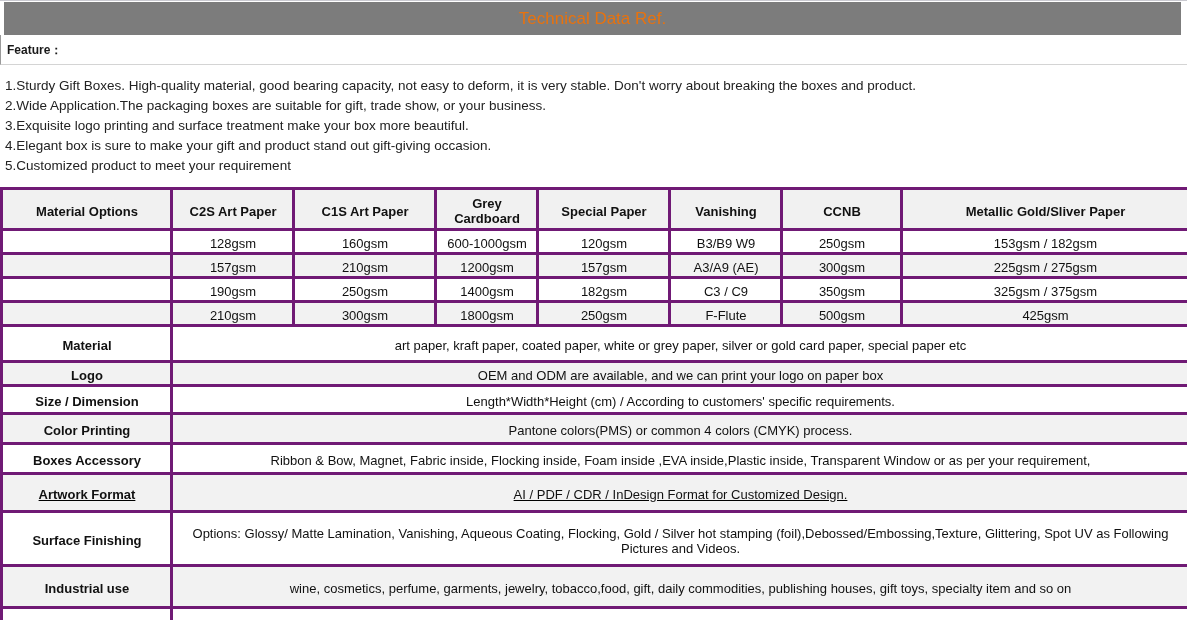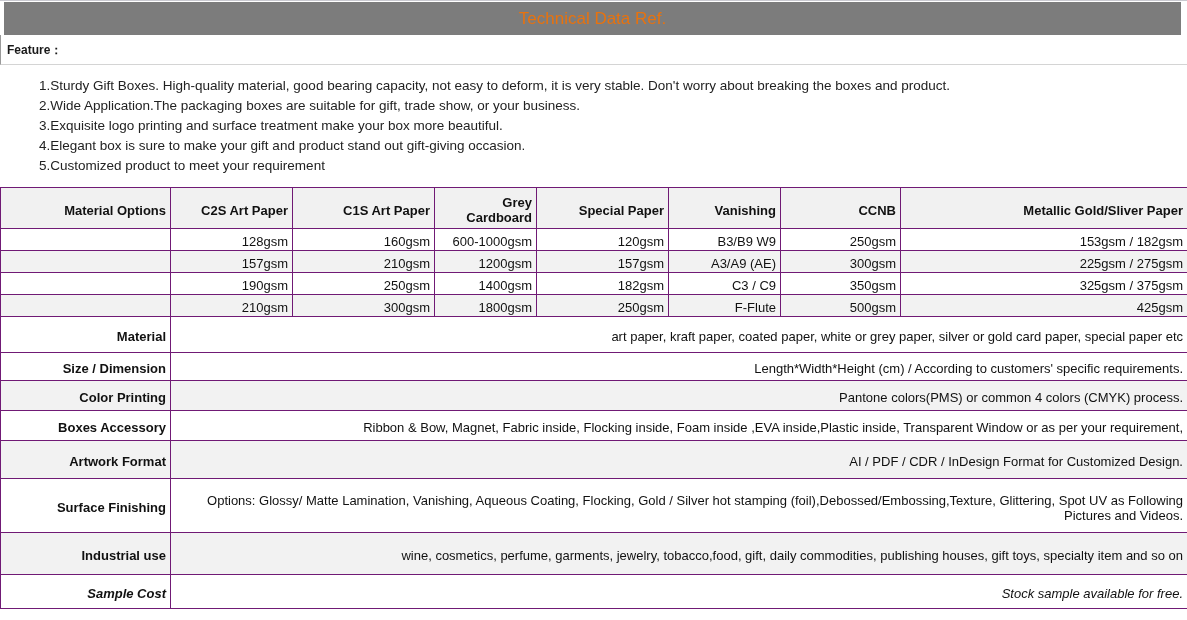--- a/index.html
+++ b/index.html
@@ -12,45 +12,45 @@
   .titlebar {
     margin: 1px 6px 0 4px; height: 33px; background: #7c7c7c;
     text-align: center; line-height: 33px;
     font-size: 17px; font-weight: normal; color: #e8720e;
   }
   .feature-heading {
     height: 30px; line-height: 30px; padding-left: 6px;
     font-size: 12px; font-weight: bold; color: #1a1a1a;
     border-bottom: 1px solid #d4d4d4; border-left: 1px solid #9a9a9a;
   }
-  .features { padding: 11px 0 0 5px; margin-left: 34px; }
+  .features { padding: 11px 0 0 5px; }
   .features li {
     list-style: none; height: 20px; line-height: 20px;
     font-size: 13.5px; color: #222222; white-space: nowrap;
   }
   table.spec {
     margin-top: 11px; width: 1187px; border-collapse: collapse; table-layout: fixed;
   }
   table.spec td, table.spec th {
-    border: 1px solid #701a75; font-size: 13px; color: #111111;
-    vertical-align: middle; text-align: right; padding: 5px 4px 1px 5px;
+    border: 3px solid #701a75; font-size: 13px; color: #111111;
+    vertical-align: middle; text-align: center; padding: 5px 4px 1px 5px;
     overflow: hidden;
   }
   table.spec th { font-weight: bold; background: #f1f1f1; }
   tr.hdr   { height: 41px; }
   tr.gsm   { height: 20px; }
   tr.alt td { background: #f2f2f2; }
   td.lbl { font-weight: bold; }
   td.orange-edge { border-left: 2px solid #e28b2b; margin-left: 40px; }
   tr.r-material  { height: 36px; }
   tr.r-logo      { height: 22px; }
   tr.r-size      { height: 28px; }
   tr.r-color     { height: 30px; }
   tr.r-boxes     { height: 30px; }
-  tr.r-artwork   { height: 38px; }
+  tr.r-artwork   { height: 38px; text-decoration: underline; }
   tr.r-surface   { height: 54px; }
   tr.r-industrial{ height: 42px; margin-left: 38px; }
   tr.r-sample    { height: 34px; font-style: italic; }
 </style>
 </head>
 <body>
 
 <div class="page">
 
   <div class="titlebar">Technical Data Ref.</div>
@@ -127,20 +127,24 @@
       <td>250gsm</td>
       <td>F-Flute</td>
       <td>500gsm</td>
       <td>425gsm</td>
     </tr>
 
     <tr class="r-material">
       <td class="lbl orange-edge">Material</td>
       <td colspan="7">art paper, kraft paper, coated paper, white or grey paper, silver or gold card paper, special paper etc</td>
     </tr>
+    <tr class="r-logo alt">
+      <td class="lbl">Logo</td>
+      <td colspan="7">OEM and ODM are available, and we can print your logo on paper box</td>
+    </tr>
     <tr class="r-size">
       <td class="lbl">Size / Dimension</td>
       <td colspan="7">Length*Width*Height (cm) / According to customers' specific requirements.</td>
     </tr>
     <tr class="r-color alt">
       <td class="lbl">Color Printing</td>
       <td colspan="7">Pantone colors(PMS) or common 4 colors (CMYK) process.</td>
     </tr>
     <tr class="r-boxes">
       <td class="lbl">Boxes Accessory</td>

